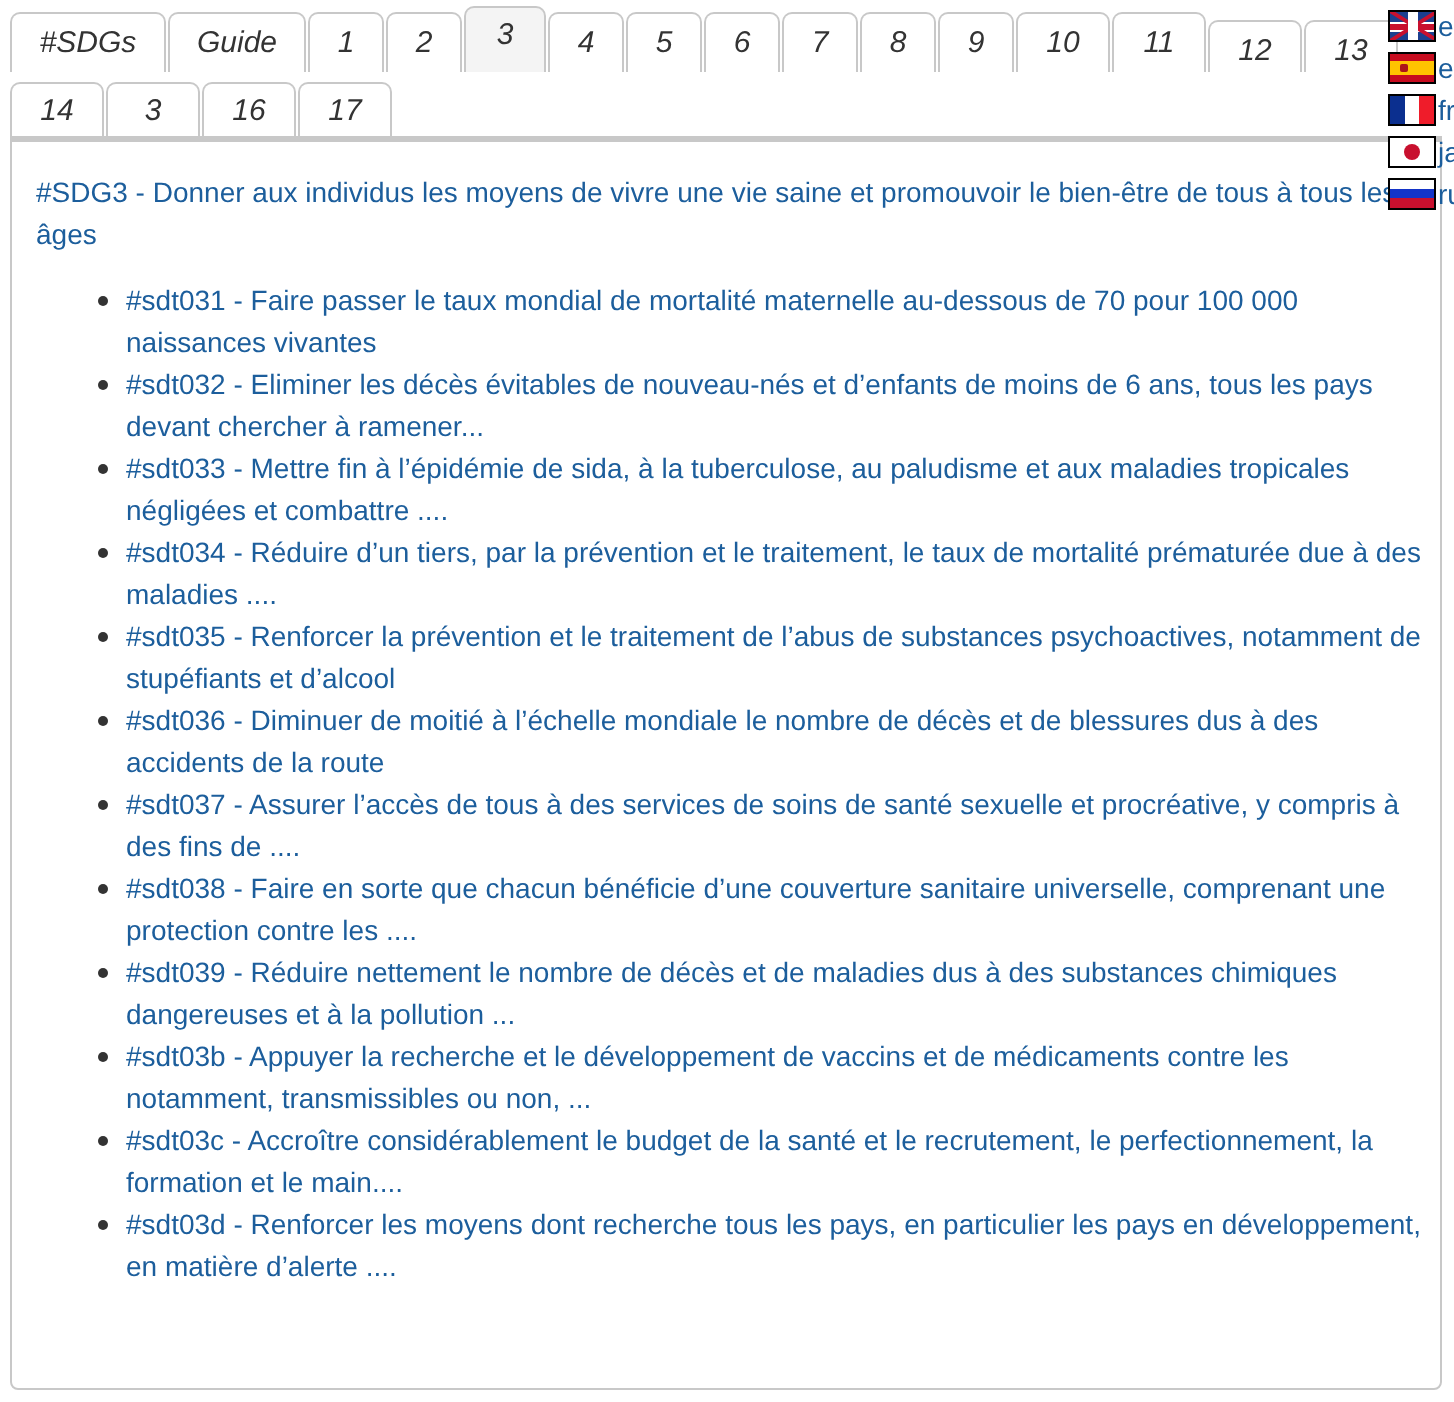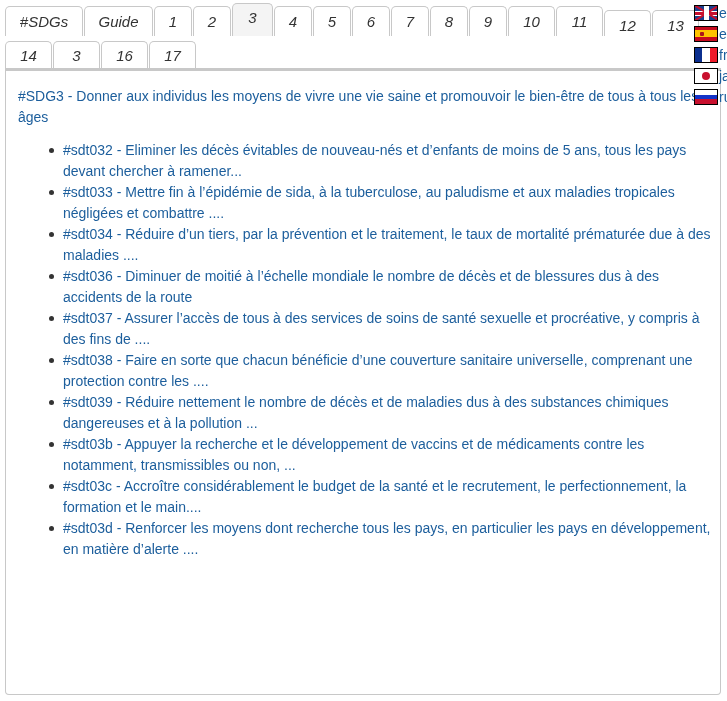--- a/index.html
+++ b/index.html
@@ -131,23 +131,25 @@
       </div>
     <div class="tab" style="width:47px">
         <span class="tab-label">17</span>
       </div>
   </div>
 </div>
 
 <div class="panel">
   <div class="goal-title">#SDG3 - Donner aux individus les moyens de vivre une vie saine et promouvoir le bien-être de tous à tous les âges</div>
   <ul class="targets">
-    <li><a href="#">#sdt032 - Eliminer les décès évitables de nouveau-nés et d’enfants de moins de 5 ans, tous les pays devant chercher à ramener...</a></li>
+    <li><a href="#">#sdt031 - Faire passer le taux mondial de mortalité maternelle au-dessous de 70 pour 100 000 naissances vivantes</a></li>
+    <li><a href="#">#sdt032 - Eliminer les décès évitables de nouveau-nés et d’enfants de moins de 6 ans, tous les pays devant chercher à ramener...</a></li>
     <li><a href="#">#sdt033 - Mettre fin à l’épidémie de sida, à la tuberculose, au paludisme et aux maladies tropicales négligées et combattre ....</a></li>
     <li><a href="#">#sdt034 - Réduire d’un tiers, par la prévention et le traitement, le taux de mortalité prématurée due à des maladies ....</a></li>
+    <li><a href="#">#sdt035 - Renforcer la prévention et le traitement de l’abus de substances psychoactives, notamment de stupéfiants et d’alcool</a></li>
     <li><a href="#">#sdt036 - Diminuer de moitié à l’échelle mondiale le nombre de décès et de blessures dus à des accidents de la route</a></li>
     <li><a href="#">#sdt037 - Assurer l’accès de tous à des services de soins de santé sexuelle et procréative, y compris à des fins de ....</a></li>
     <li><a href="#">#sdt038 - Faire en sorte que chacun bénéficie d’une couverture sanitaire universelle, comprenant une protection contre les ....</a></li>
     <li><a href="#">#sdt039 - Réduire nettement le nombre de décès et de maladies dus à des substances chimiques dangereuses et à la pollution ...</a></li>
     <li><a href="#">#sdt03b - Appuyer la recherche et le développement de vaccins et de médicaments contre les notamment, transmissibles ou non, ...</a></li>
     <li><a href="#">#sdt03c - Accroître considérablement le budget de la santé et le recrutement, le perfectionnement, la formation et le main....</a></li>
     <li><a href="#">#sdt03d - Renforcer les moyens dont recherche tous les pays, en particulier les pays en développement, en matière d’alerte ....</a></li>
   </ul>
 </div>
 

